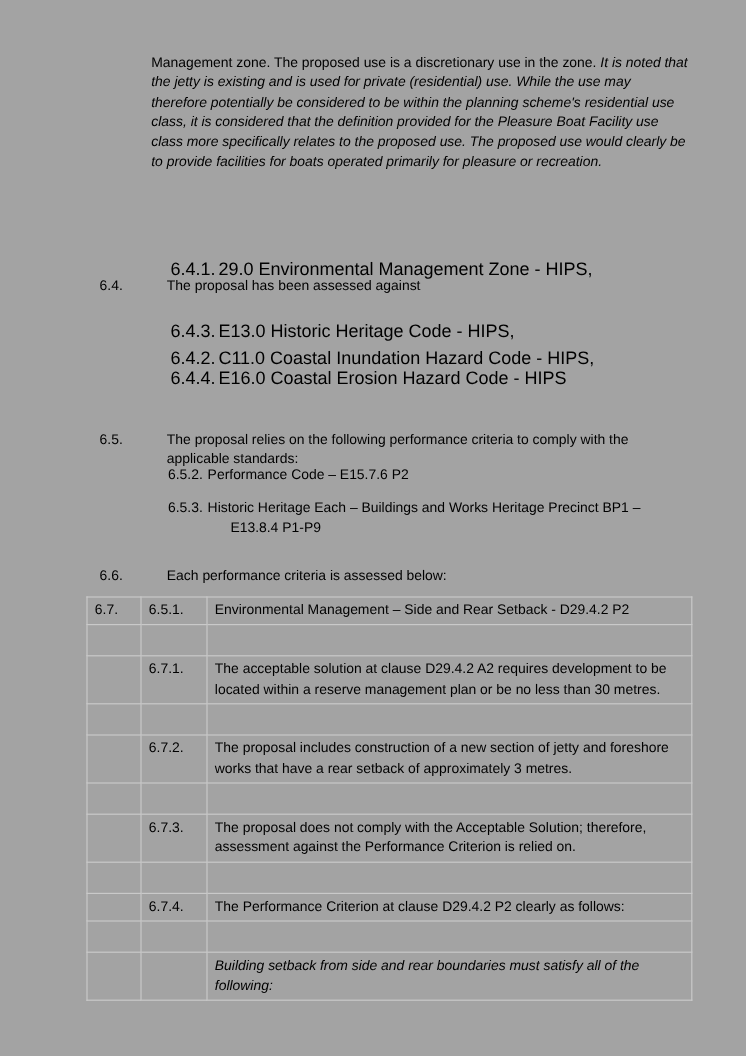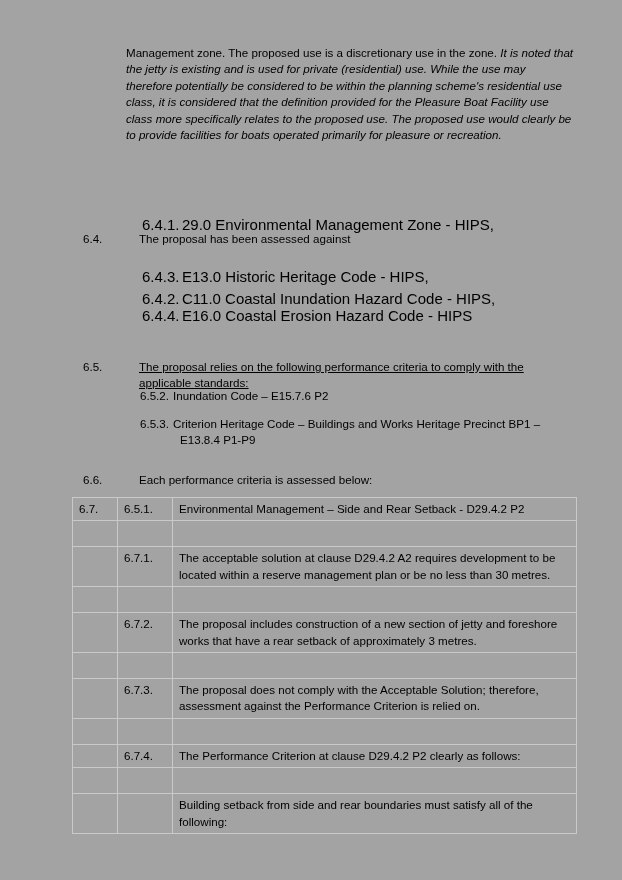--- a/index.html
+++ b/index.html
@@ -68,21 +68,21 @@
 
   
   .lvl2b {
     position: absolute;
     left: 140px;
     width: 430px;
     font-size: 11.6px;
     line-height: 16.4px;
   }
   .lvl2b .num { margin-right: 4px; }
-  .lvl2b .cont { display: block; margin-left: 40px; }
+  .lvl2b .cont { display: block; margin-left: 52px; }
 
   
   .tbl {
     position: absolute;
     left: 72px;
     top: 497px;
     width: 505px;
     border-collapse: collapse;
     table-layout: fixed;
     font-size: 11.6px;
@@ -91,21 +91,21 @@
   .tbl td {
     border: 1px solid #c9c9c9;
     padding: 3px 4px 3px 6px;
     vertical-align: top;
   }
   .tbl .c-a { width: 34px; }
   .tbl .c-b { width: 44px; }
   .tbl .c-c { width: auto; }
   .tbl tr.spacer td { height: 19px; }
   .tbl .idx { white-space: nowrap; }
-  .tbl .it { }
+  .tbl .it { font-style: italic; }
 </style>
 </head>
 <body>
 
 <div class="page">
 
   <div class="intro">
     <span>Management zone. The proposed use is a discretionary use in the zone.</span>
     <span class="it">It is noted that the jetty is existing and is used for private (residential) use.  While the use may therefore potentially be considered to be within the planning scheme's residential use class, it is considered that the definition provided for the Pleasure Boat Facility use class more specifically relates to the proposed use. The proposed use would clearly be to provide facilities for boats operated primarily for pleasure or recreation.</span>
   </div>
@@ -121,30 +121,30 @@
   <div class="lvl2" style="top:243px;margin-top:48px;">
     <span class="num">6.4.2.</span><span>C11.0 Coastal Inundation Hazard Code - HIPS,</span>
   </div>
   <div class="lvl2" style="top:269px;">
     <span class="num">6.4.3.</span><span>E13.0 Historic Heritage Code - HIPS,</span>
   </div>
   <div class="lvl2" style="top:295px;margin-top:13px;">
     <span class="num">6.4.4.</span><span>E16.0 Coastal Erosion Hazard Code - HIPS</span>
   </div>
 
-  <div class="clause lvl1" style="top:319px;text-decoration:underline;">
+  <div class="clause lvl1" style="top:319px;">
     <span class="num">6.5.</span>
     <div class="body">The proposal relies on the following performance criteria to comply with the applicable standards:</div>
   </div>
 
   <div class="lvl2b" style="top:388px;">
-    <span class="num">6.5.2.</span><span>Inundation Code – E15.7.6 P2</span>
+    <span class="num">6.5.2.</span><span>Performance Code – E15.7.6 P2</span>
   </div>
   <div class="lvl2b" style="top:416px;">
-    <span class="num">6.5.3.</span><span>Criterion Heritage Code – Buildings and Works Heritage Precinct BP1 –</span>
+    <span class="num">6.5.3.</span><span>Historic Heritage Each – Buildings and Works Heritage Precinct BP1 –</span>
     <span class="cont">E13.8.4 P1-P9</span>
   </div>
 
   <div class="clause lvl1" style="top:432px;">
     <span class="num">6.6.</span>
     <div class="body">Each performance criteria is assessed below:</div>
   </div>
 
   <table class="tbl">
     <tbody>

